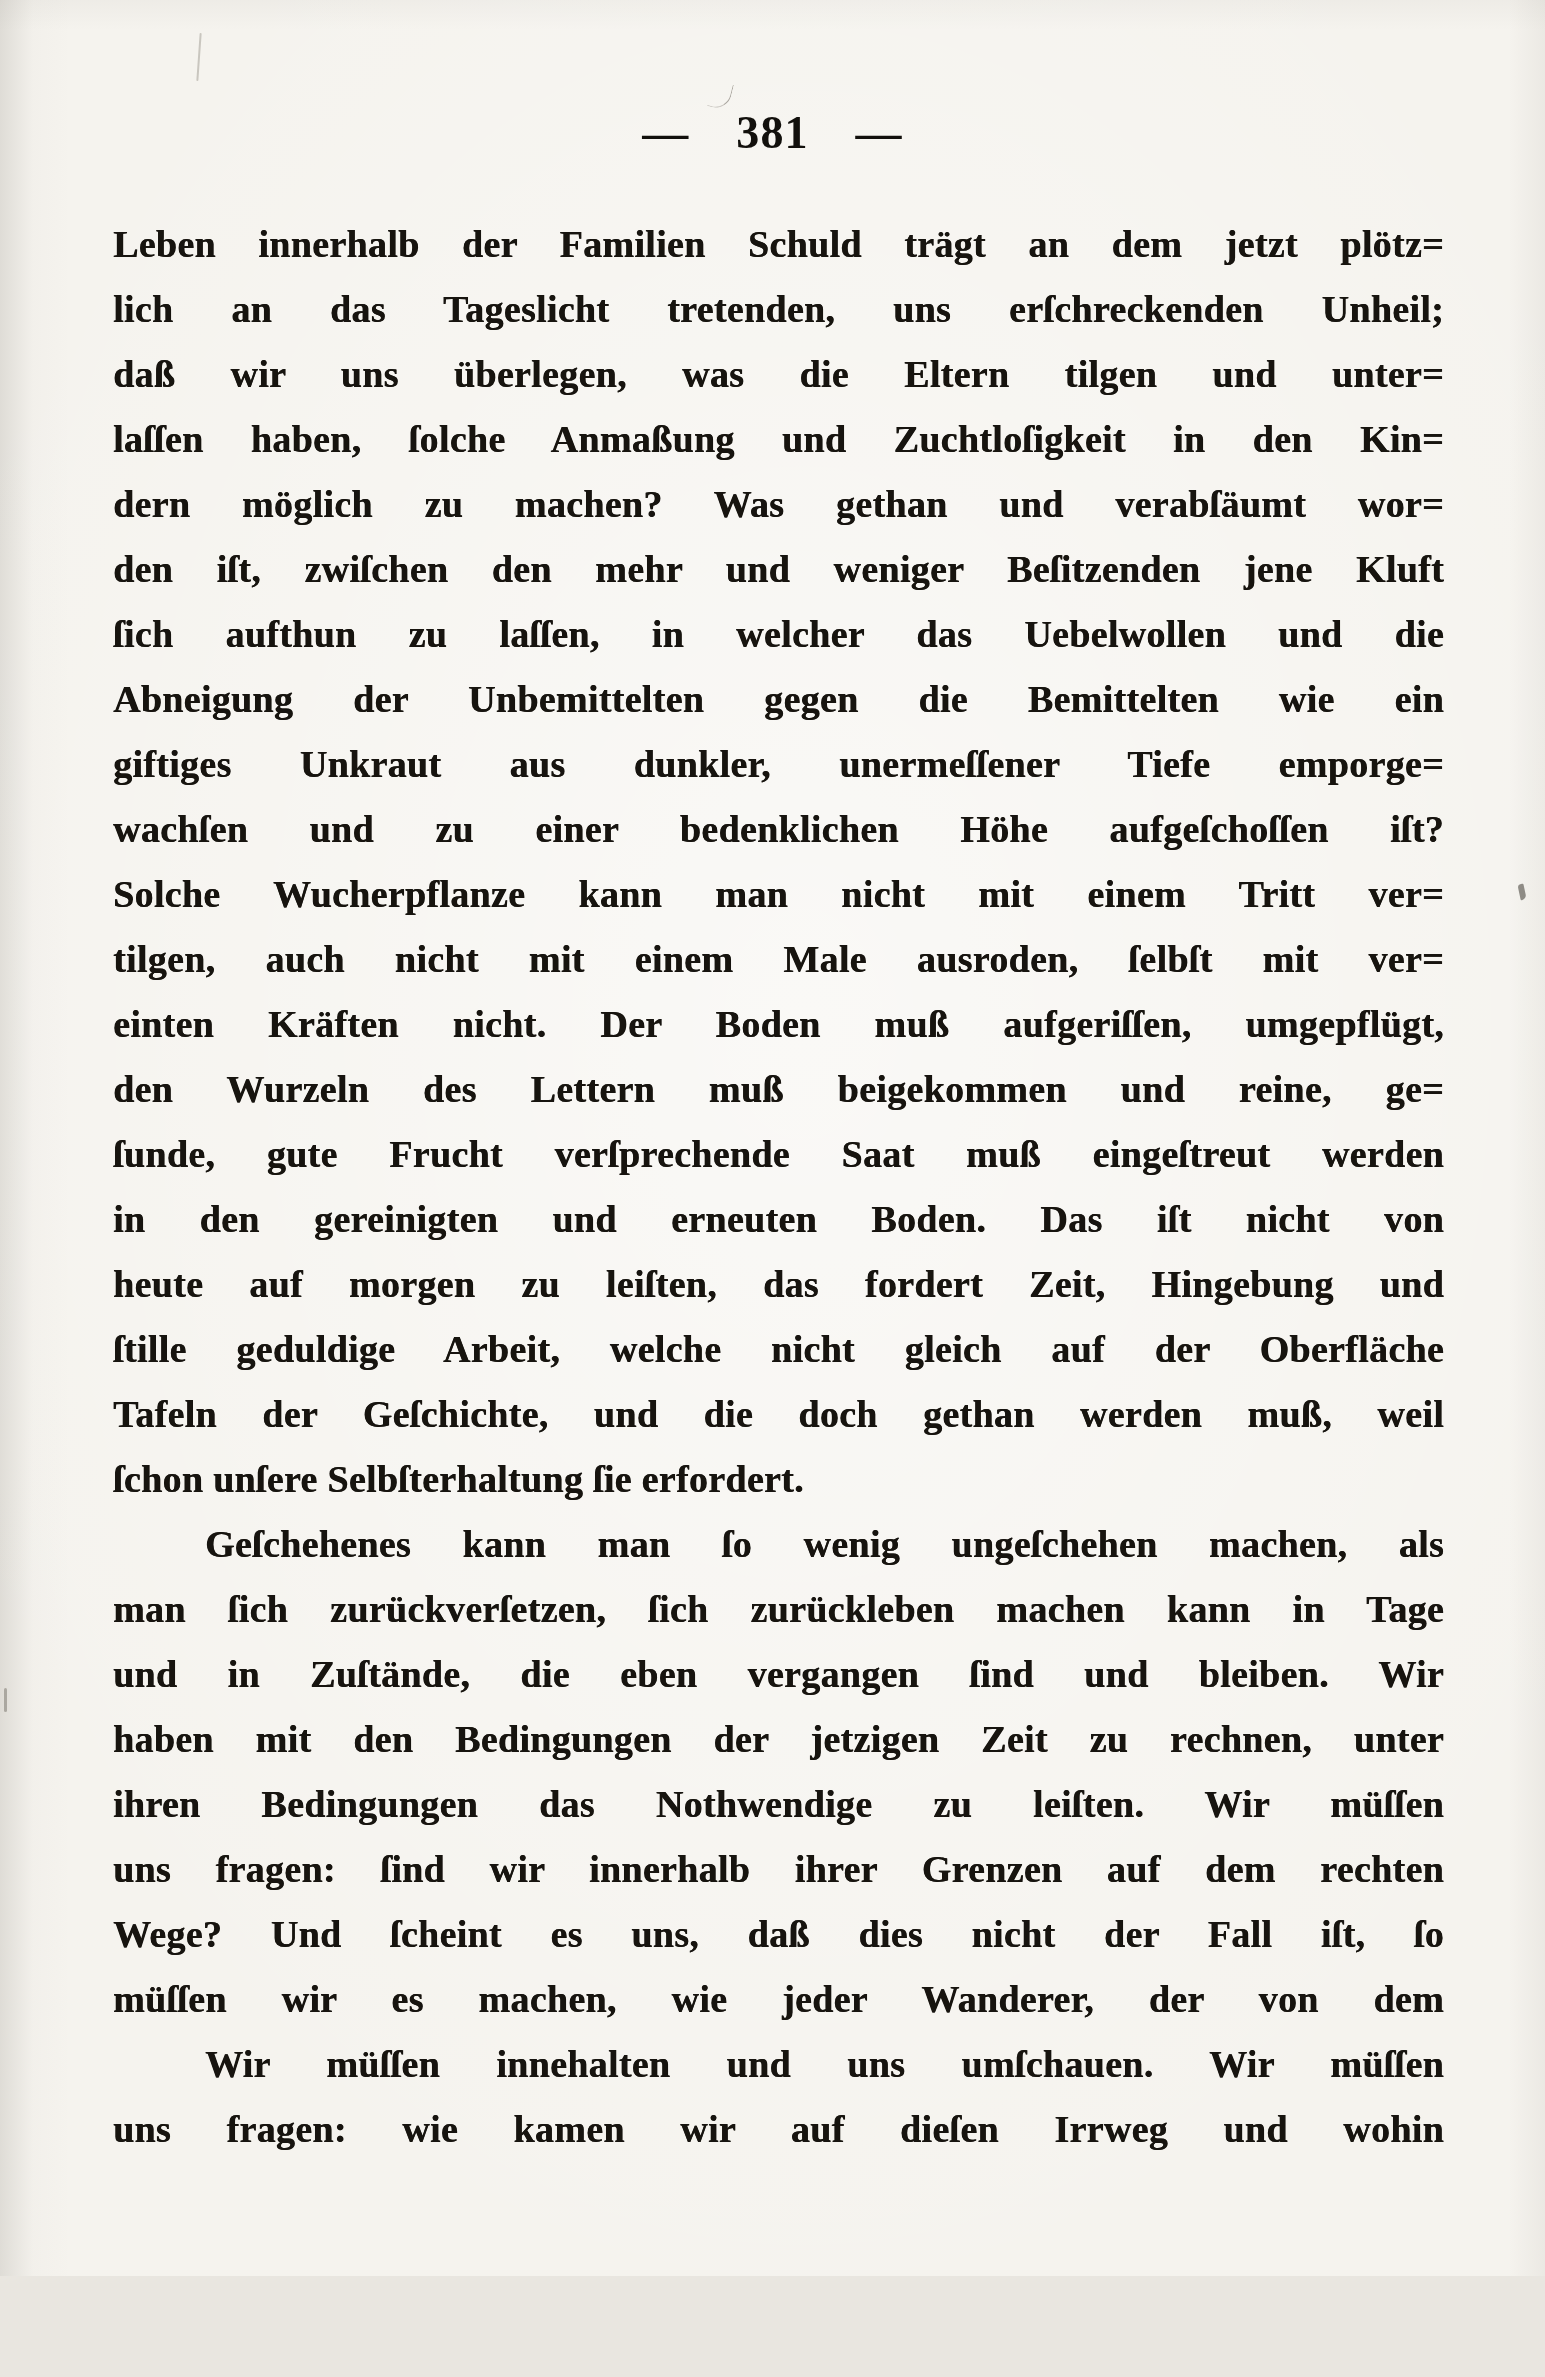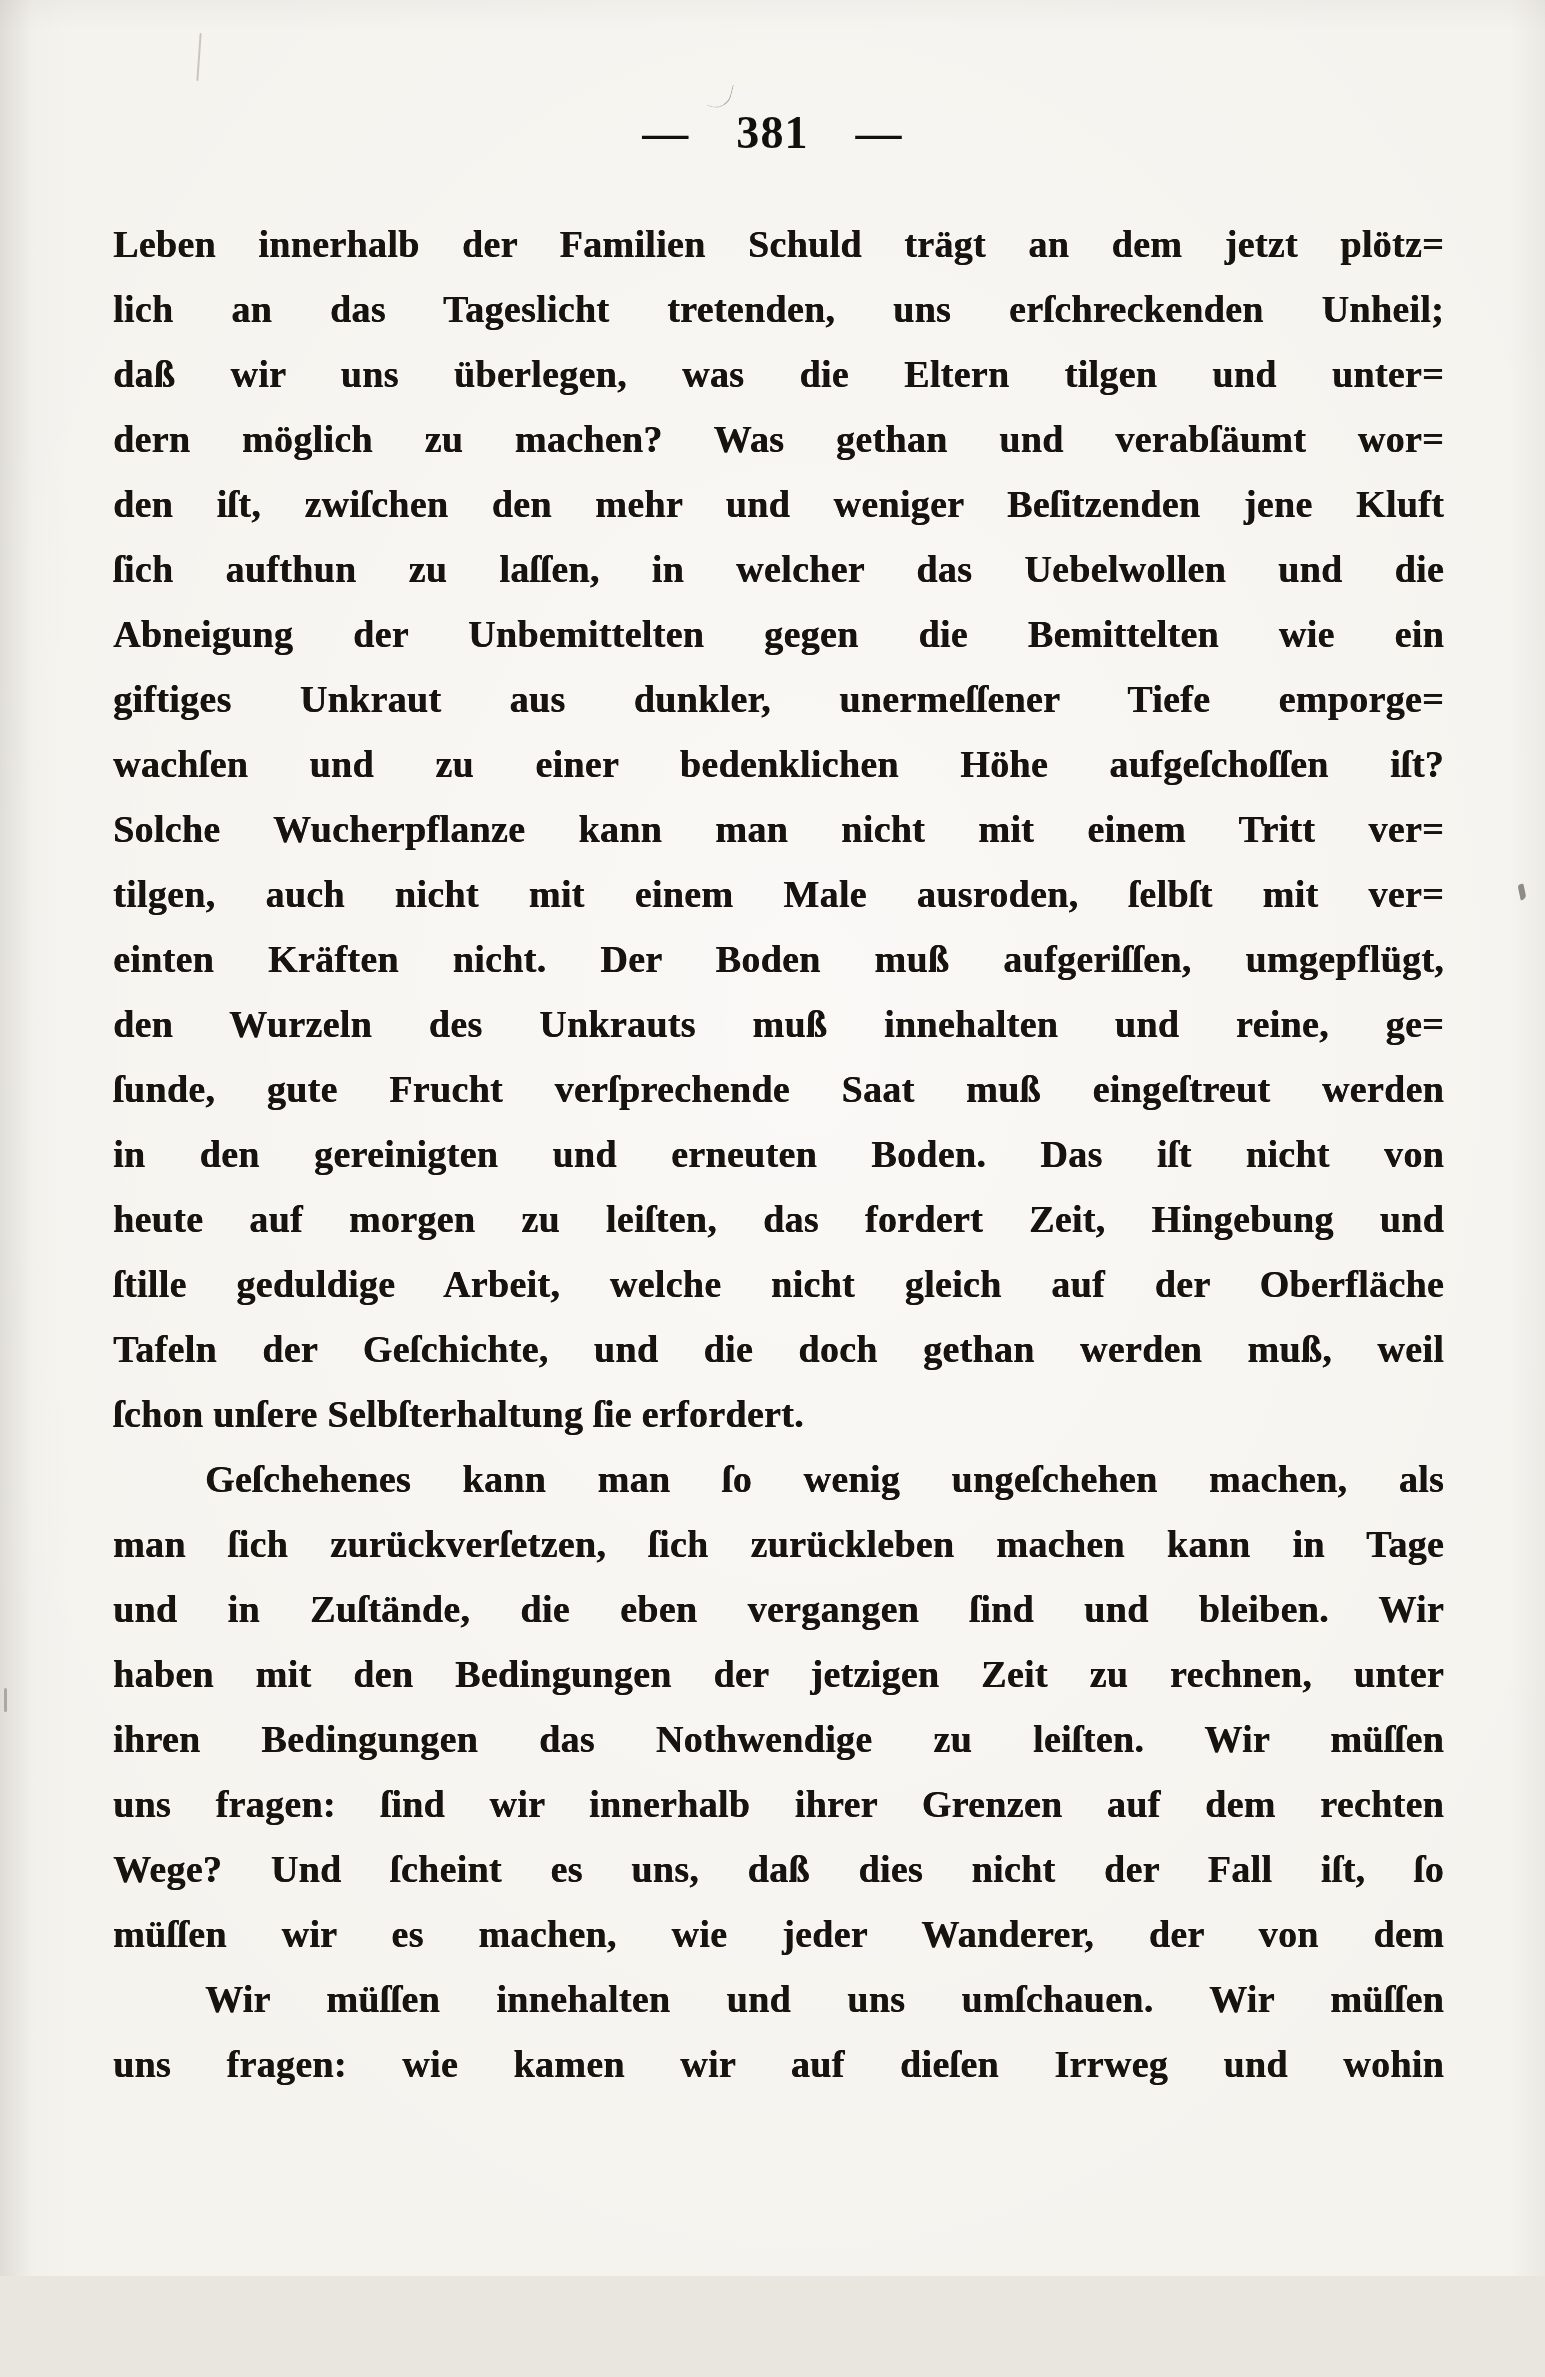--- a/index.html
+++ b/index.html
@@ -107,30 +107,31 @@
   <div class="speck-right"></div>
   <div class="speck-left-mid"></div>
 
   <div class="page-number">— 381 —</div>
 
   <div class="text-block">
 
     <div class="line">Leben innerhalb der Familien Schuld trägt an dem jetzt plötz=</div>
     <div class="line">lich an das Tageslicht tretenden, uns erſchreckenden Unheil;</div>
     <div class="line">daß wir uns überlegen, was die Eltern tilgen und unter=</div>
+    <div class="line">laſſen haben, ſolche Anmaßung und Zuchtloſigkeit in den Kin=</div>
     <div class="line">dern möglich zu machen? Was gethan und verabſäumt wor=</div>
     <div class="line">den iſt, zwiſchen den mehr und weniger Beſitzenden jene Kluft</div>
     <div class="line">ſich aufthun zu laſſen, in welcher das Uebelwollen und die</div>
     <div class="line">Abneigung der Unbemittelten gegen die Bemittelten wie ein</div>
     <div class="line">giftiges Unkraut aus dunkler, unermeſſener Tiefe emporge=</div>
     <div class="line">wachſen und zu einer bedenklichen Höhe aufgeſchoſſen iſt?</div>
     <div class="line">Solche Wucherpflanze kann man nicht mit einem Tritt ver=</div>
     <div class="line">tilgen, auch nicht mit einem Male ausroden, ſelbſt mit ver=</div>
     <div class="line">einten Kräften nicht.  Der Boden muß aufgeriſſen, umgepflügt,</div>
-    <div class="line">den Wurzeln des Unkrauts muß innehalten und reine, ge=</div>
+    <div class="line">den Wurzeln des Lettern muß beigekommen und reine, ge=</div>
     <div class="line">ſunde, gute Frucht verſprechende Saat muß eingeſtreut werden</div>
     <div class="line">in den gereinigten und erneuten Boden.  Das iſt nicht von</div>
     <div class="line">heute auf morgen zu leiſten, das fordert Zeit, Hingebung und</div>
     <div class="line">ſtille geduldige Arbeit, welche nicht gleich auf der Oberfläche</div>
     <div class="line">Tafeln der Geſchichte, und die doch gethan werden muß, weil</div>
     <div class="line end">ſchon unſere Selbſterhaltung ſie erfordert.</div>
 
     <div class="line indent">Geſchehenes kann man ſo wenig ungeſchehen machen, als</div>
     <div class="line">man ſich zurückverſetzen, ſich zurückleben machen kann in Tage</div>
     <div class="line">und in Zuſtände, die eben vergangen ſind und bleiben.  Wir</div>

